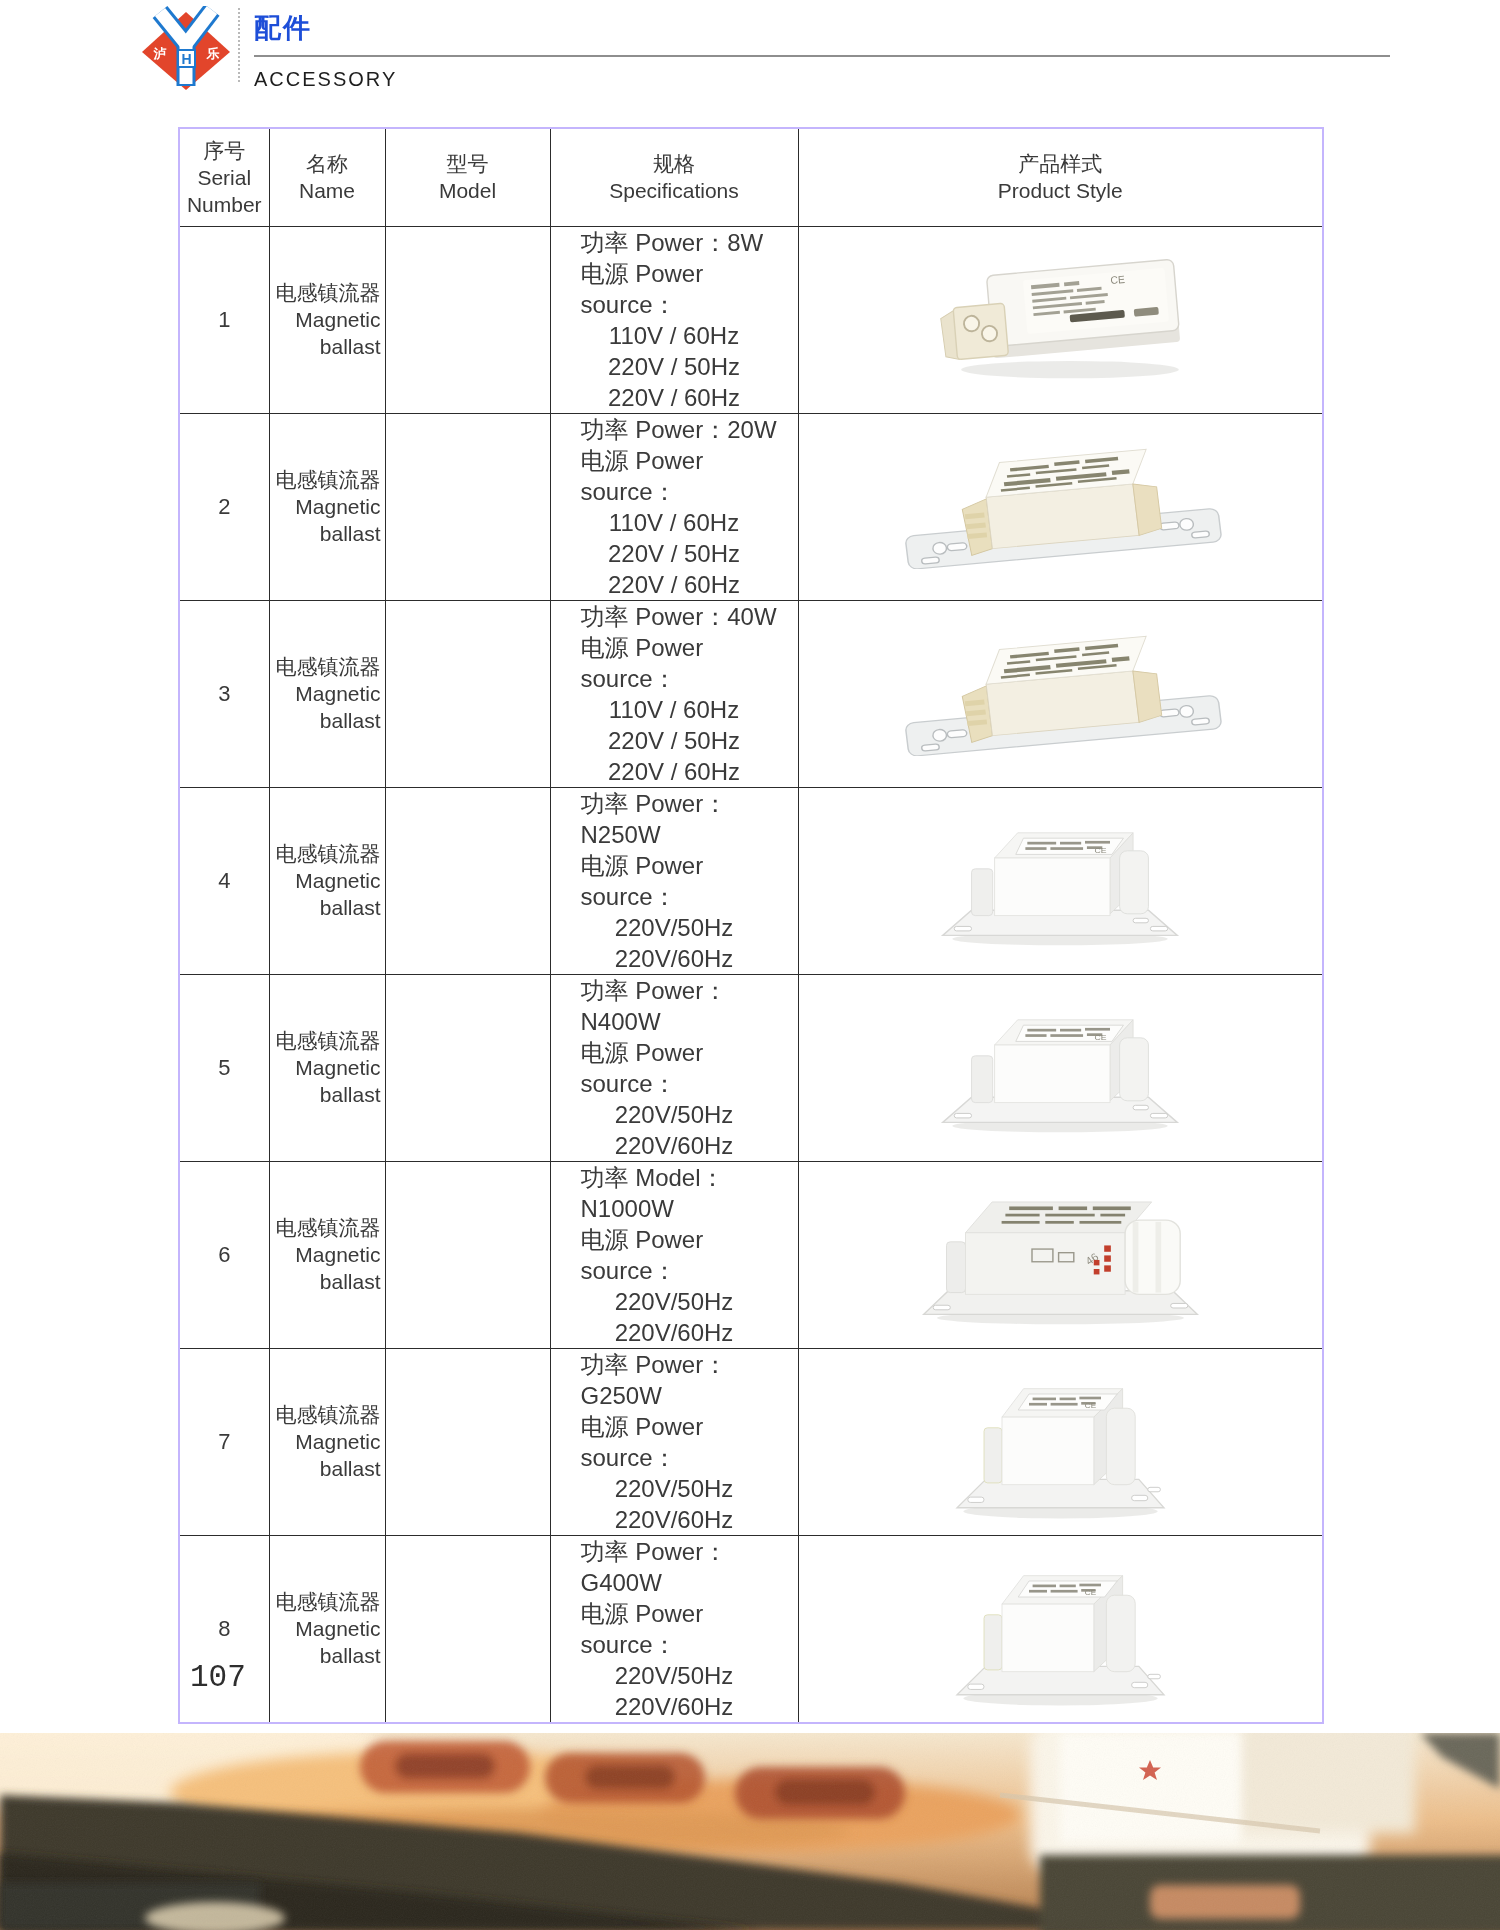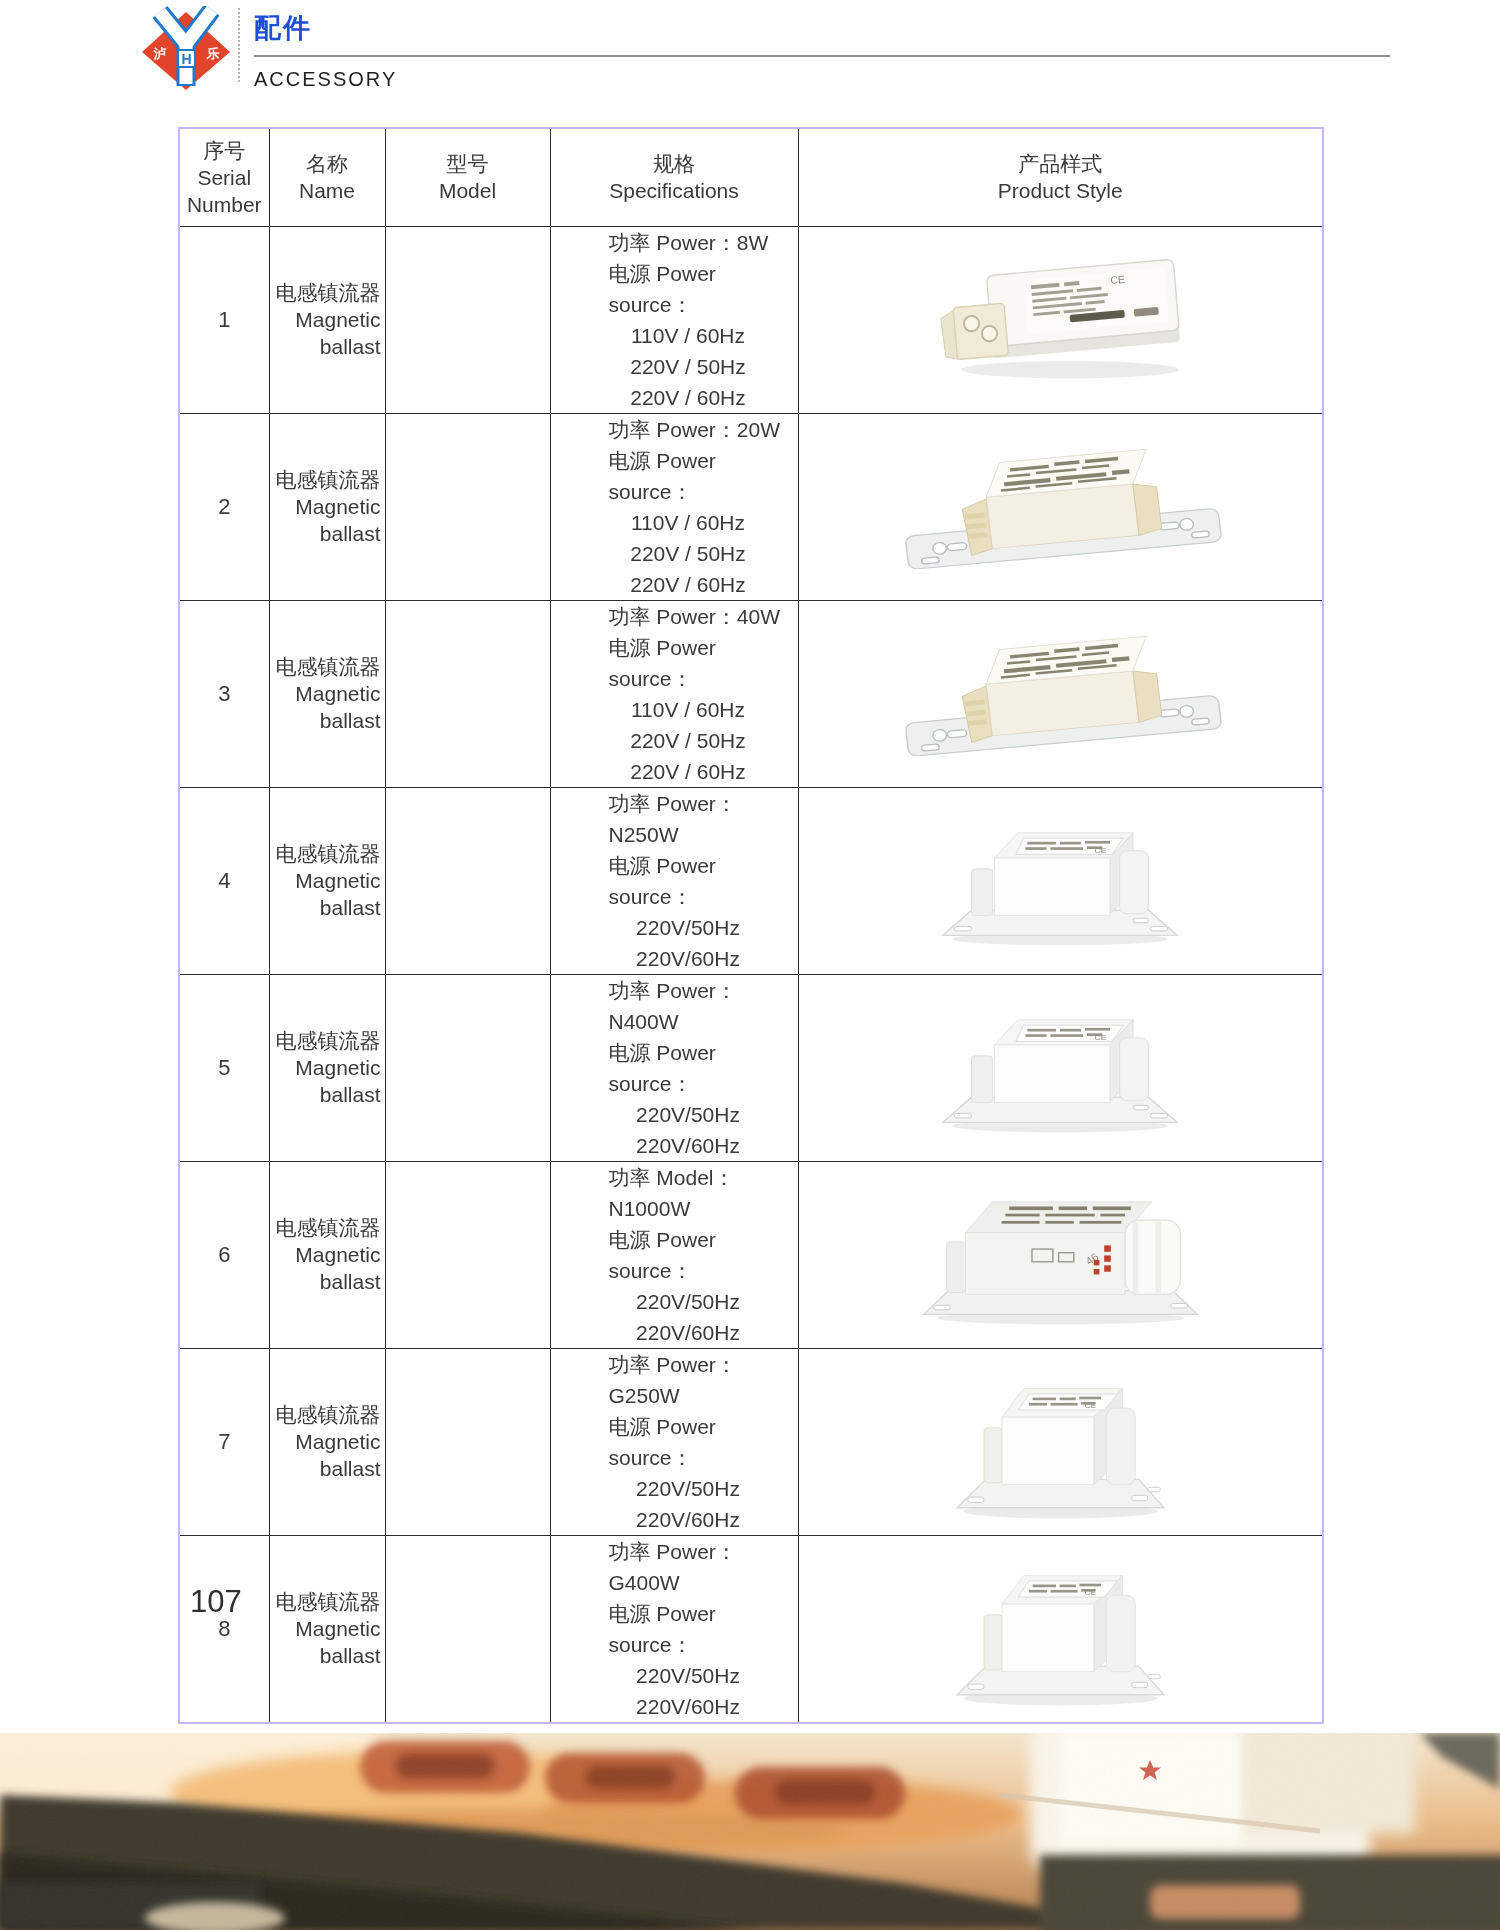--- a/index.html
+++ b/index.html
@@ -32,30 +32,30 @@
   .catalog thead tr { height:98px; }
   .catalog th { font-weight:normal; font-size:21px; line-height:27px; color:#3a3a3a; }
   .catalog th span { display:block; text-align:center; }
   tr.r1{height:169px} tr.r2{height:178px} tr.r3{height:176px} tr.r4{height:174px}
   tr.r5{height:175px} tr.r6{height:163px} tr.r7{height:185px} tr.r8{height:177px}
 
   td.serial { text-align:center; font-size:22px; }
   td.name   { text-align:right; font-size:21px; line-height:27px; padding:9px 4px; }
   td.name span { display:block; }
   td.specs .wrap { display:flex; flex-direction:column; justify-content:center;
-                   height:100%; font-size:21px; line-height:31px;padding-left:28px; }
+                   height:100%; font-size:24px; line-height:31px; }
   .sl:empty { display:none; }
   .sl-left   { text-align:left; padding-left:30px; }
   .sl-center { text-align:center; }
   td.product { text-align:center; }
   td.product svg { vertical-align:middle; }
 
   
-  .pageno { position:absolute; left:190px; top:1584px;
-            font-family:Liberation Sans, sans-serif; font-size:31px; color:#2e2e2e; }
+  .pageno { position:absolute; left:190px; top:1660px;
+            font-family:Liberation Mono, monospace; font-size:31px; color:#2e2e2e; }
   .photo { position:absolute; left:0; top:1733px; width:1500px; height:197px; overflow:hidden; }
   .defs-hidden { position:absolute; width:0; height:0; overflow:hidden; }
 </style>
 </head>
 <body>
 
 <svg class="defs-hidden" aria-hidden="true">
   <defs>
     <symbol id="sym-compact" viewBox="0 0 280 140">
       <ellipse cx="150" cy="122" rx="115" ry="9" fill="rgba(60,55,40,0.10)"></ellipse>

